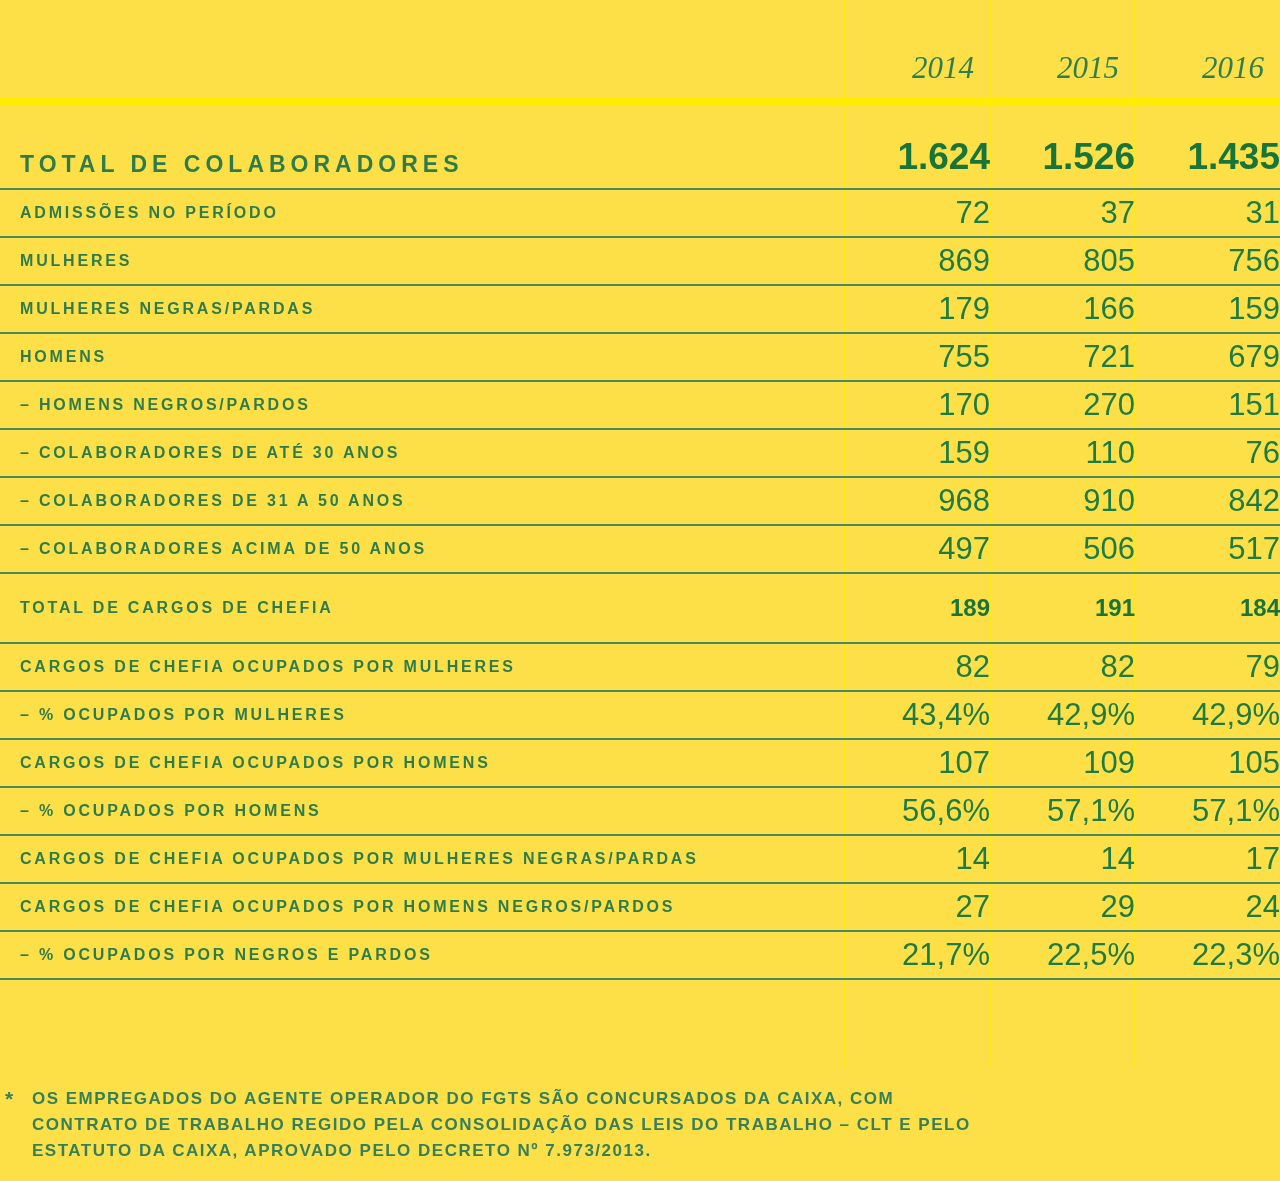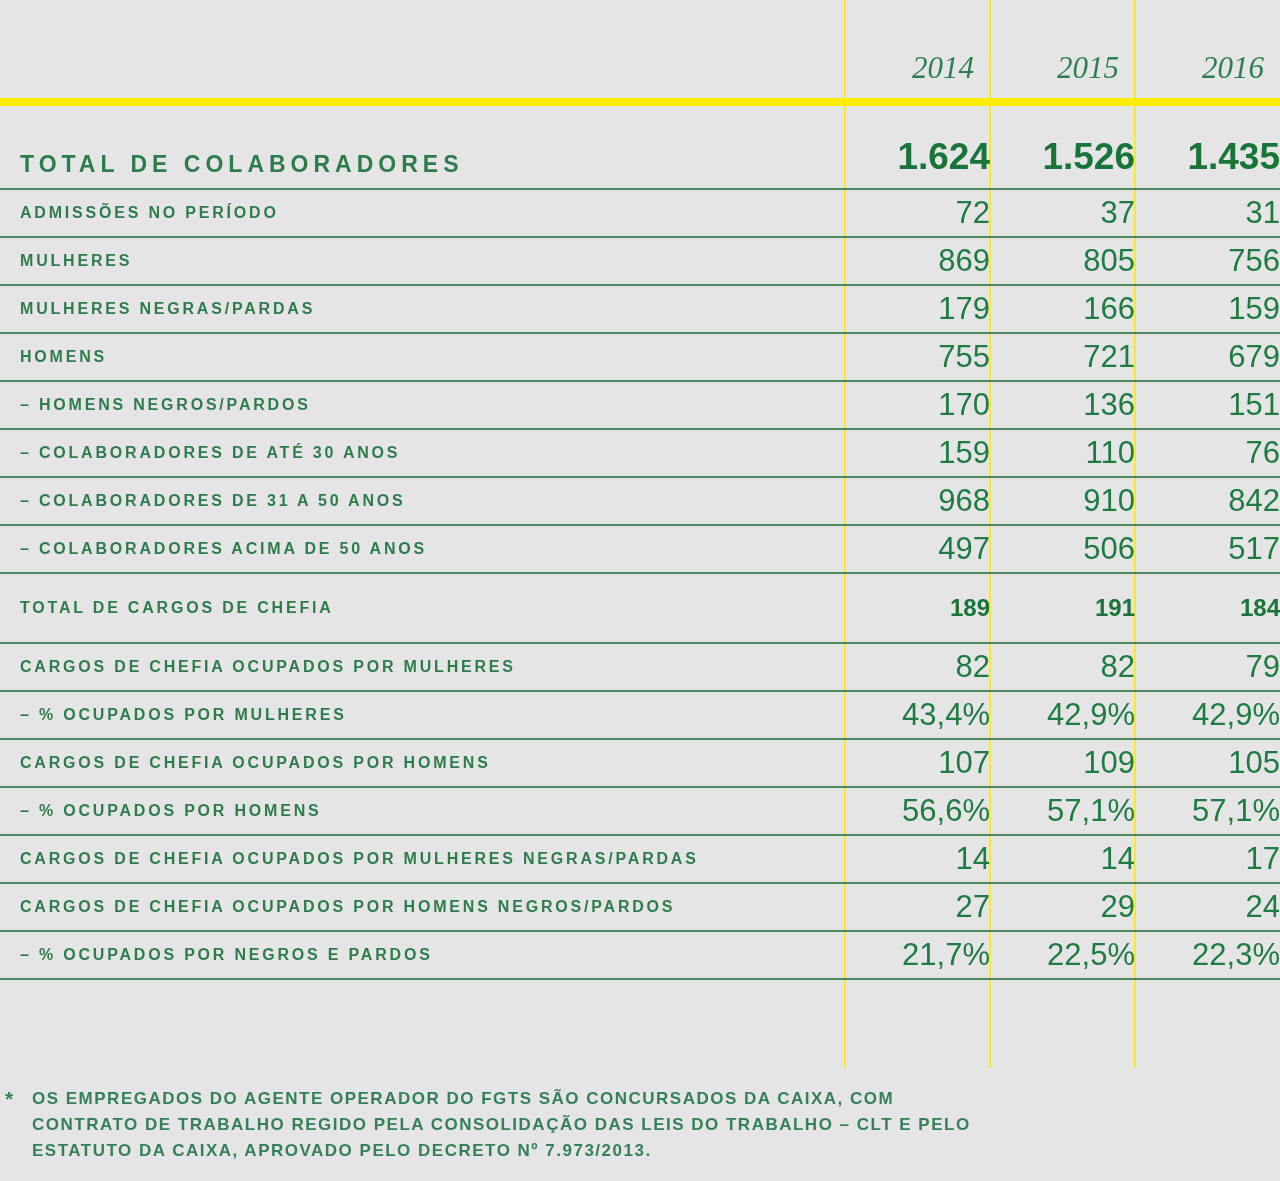--- a/index.html
+++ b/index.html
@@ -1,20 +1,20 @@
 <!DOCTYPE html>
 <html><head>
 <meta charset="utf-8">
 <style>
   * { margin:0; padding:0; box-sizing:border-box; }
   html,body { background:#ffffff; }
   .page {
     position:relative;
     width:1280px; height:1181px;
-    background:#e5e5e5;
+    background:#fde047;
     overflow:hidden;
     font-family:"Liberation Sans", sans-serif;
   }
   
   .vline {
     position:absolute; top:0; height:1068px; width:2px;
     background:var(--yellow-thin, #FFE81F);
   }
   .vline.v1 { left:844px; }
   .vline.v2 { left:989px; }
@@ -133,21 +133,21 @@
       </div>
       <div class="row ">
         <div class="cell label-cell">HOMENS</div>
         <div class="cell value-cell">755</div>
         <div class="cell value-cell">721</div>
         <div class="cell value-cell">679</div>
       </div>
       <div class="row indent">
         <div class="cell label-cell">– HOMENS NEGROS/PARDOS</div>
         <div class="cell value-cell">170</div>
-        <div class="cell value-cell">136</div>
+        <div class="cell value-cell">270</div>
         <div class="cell value-cell">151</div>
       </div>
       <div class="row indent">
         <div class="cell label-cell">– COLABORADORES DE ATÉ 30 ANOS</div>
         <div class="cell value-cell">159</div>
         <div class="cell value-cell">110</div>
         <div class="cell value-cell">76</div>
       </div>
       <div class="row indent">
         <div class="cell label-cell">– COLABORADORES DE 31 A 50 ANOS</div>

